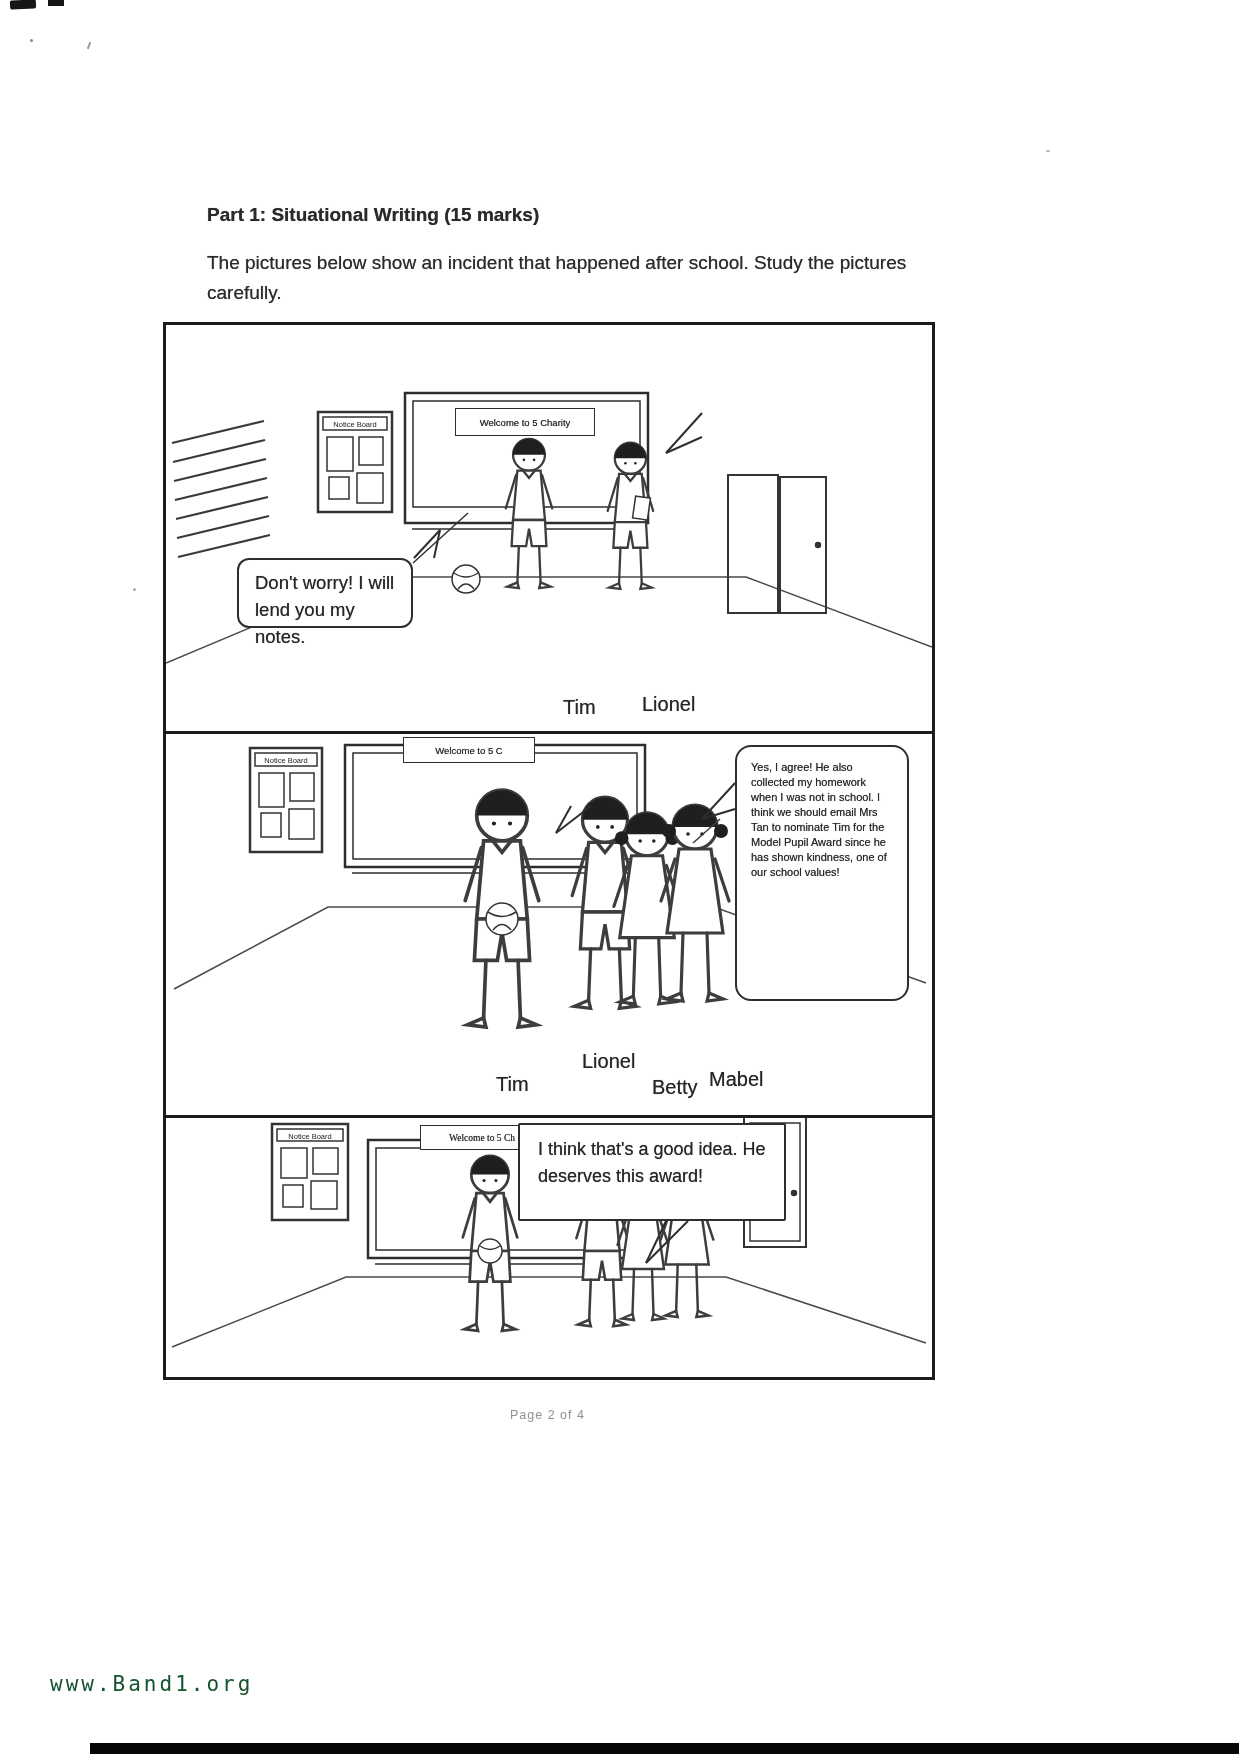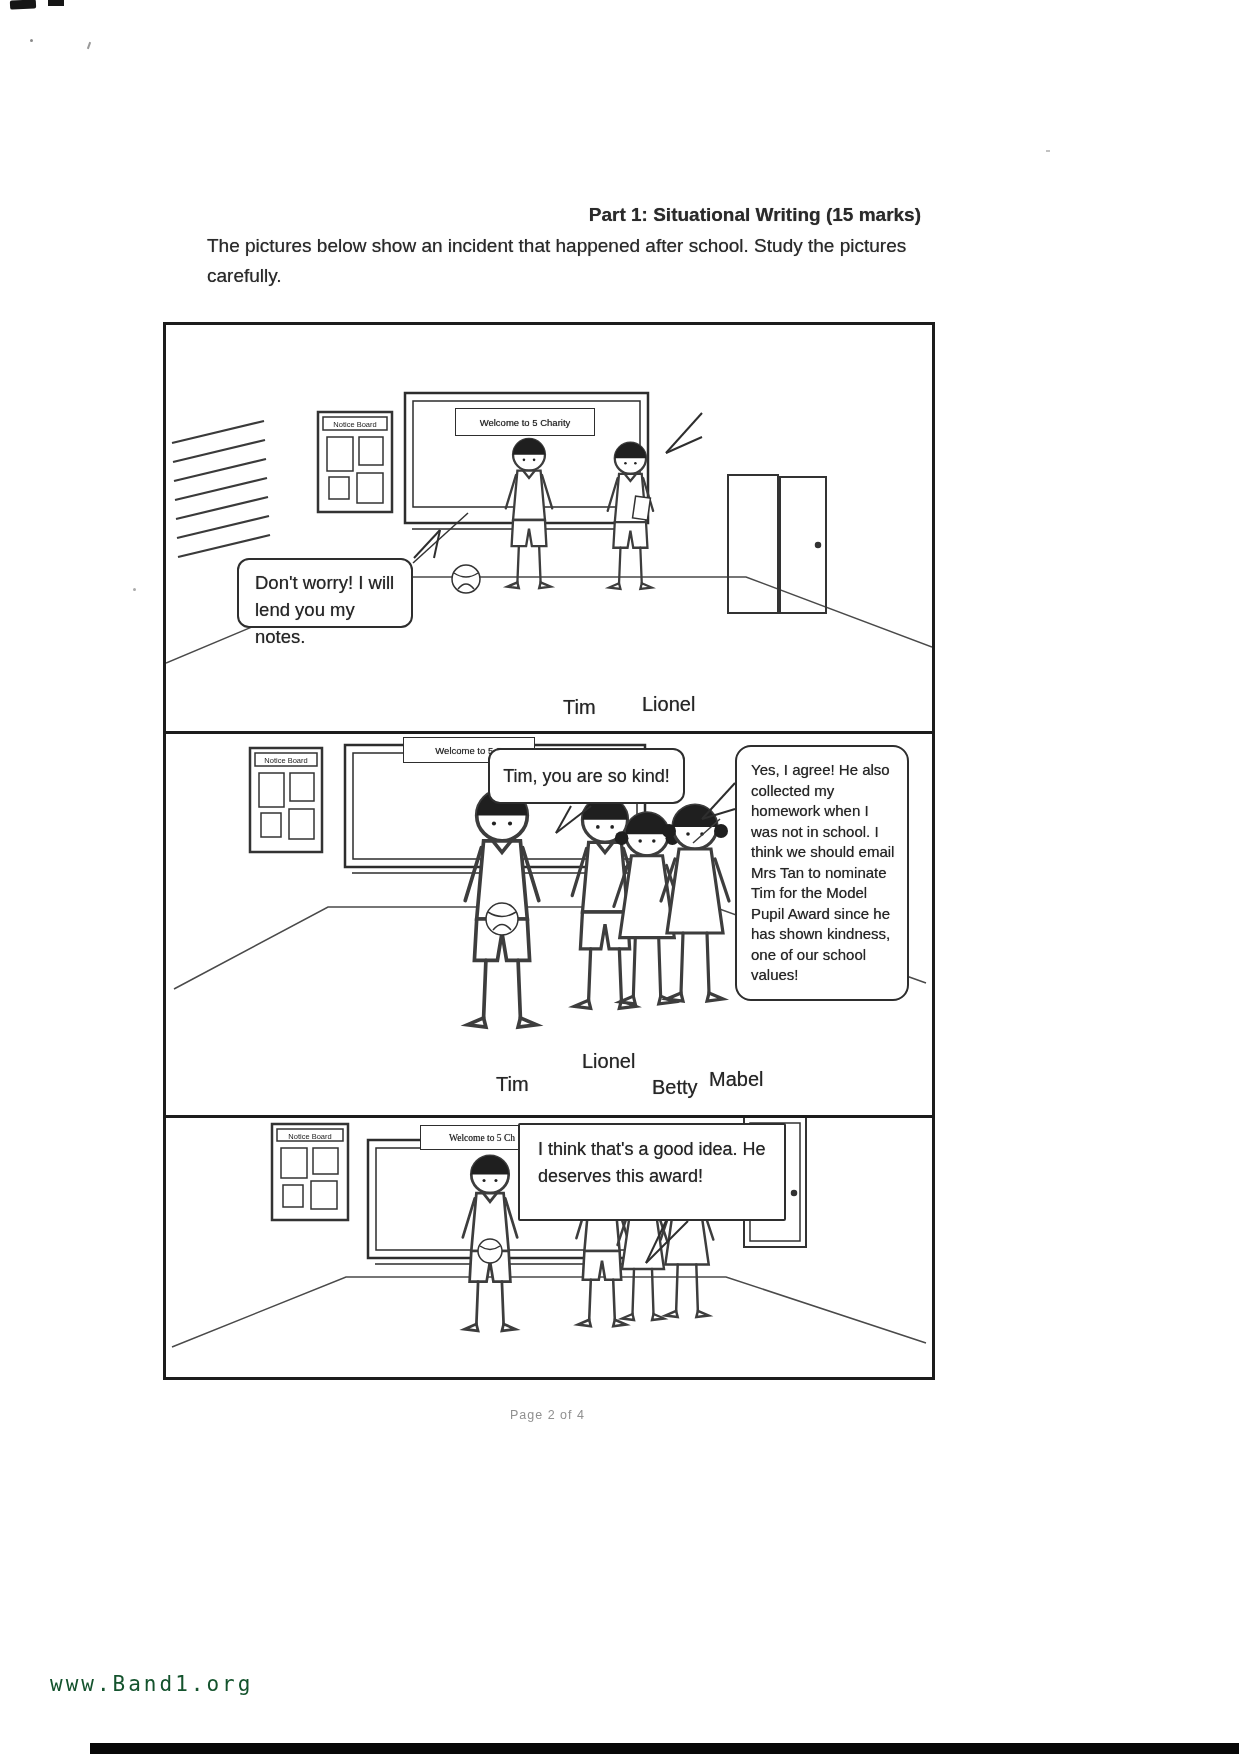--- a/index.html
+++ b/index.html
@@ -3,21 +3,21 @@
 <meta charset="utf-8">
 <style>
   html,body{margin:0;padding:0;background:#e8e8e8;}
   #page{
     position:relative;width:1239px;height:1754px;background:#ffffff;
     overflow:hidden;font-family:"Liberation Sans",sans-serif;color:#2a2a2a;
   }
   .doc-text{ text-shadow:0 0 0.7px rgba(45,45,45,.75); }
   
   #header{position:absolute;left:207px;top:200px;width:714px;font-size:19px;line-height:1.55;}
-  #part-title{font-weight:bold;margin-bottom:2px;text-align:right;}
+  #part-title{font-weight:bold;margin-bottom:19px;}
   
   #frame{position:absolute;left:163px;top:322px;width:766px;height:1052px;border:3px solid #1c1c1c;}
   .divider{position:absolute;left:0;width:766px;height:3px;background:#1c1c1c;z-index:4;}
   #divider-1{top:406px;} #divider-2{top:790px;}
   #date-box{
     position:absolute;left:-3px;top:7px;width:268px;height:38px;border:2.5px solid #222;
     background:#fff;display:flex;align-items:center;justify-content:center;
     font-size:19px;z-index:5;
   }
   .scene{position:absolute;left:0;z-index:1;}
@@ -31,21 +31,21 @@
     font-size:9.5px;display:flex;align-items:center;justify-content:center;
     white-space:nowrap;overflow:hidden;padding:0 3px;box-sizing:border-box;
   }
   .name-tag{position:absolute;font-size:20px;color:#262626;z-index:3;}
   #bubble-missing{left:536px;top:37px;width:200px;height:104px;border-radius:14px;padding:17px 12px 0 20px;font-size:18.5px;line-height:1.45;}
   #bubble-lend{left:71px;top:233px;width:176px;height:70px;border-radius:12px;padding:10px 10px 0 16px;font-size:18.5px;line-height:1.45;}
   #banner-1{left:289px;top:83px;width:140px;height:28px;}
   #banner-2{left:237px;top:412px;width:132px;height:26px;}
   #banner-3{left:254px;top:800px;width:124px;height:25px;font-family:Liberation Serif, serif;}
   #bubble-kind{left:322px;top:423px;width:197px;height:56px;border-radius:12px;display:flex;align-items:center;justify-content:center;font-size:18px;}
-  #bubble-agree{left:569px;top:420px;width:174px;height:256px;border-radius:16px;padding:13px 12px 0 14px;font-size:15px;line-height:1.37;}
+  #bubble-agree{left:569px;top:420px;width:174px;height:256px;border-radius:16px;padding:13px 12px 0 14px;font-size:11px;line-height:1.37;}
   #bubble-goodidea{left:352px;top:798px;width:268px;height:98px;border-radius:2px;padding:11px 14px 0 18px;font-size:18px;line-height:1.5;}
   #name-tim-1{left:397px;top:371px;} #name-lionel-1{left:476px;top:368px;}
   #name-tim-2{left:330px;top:748px;} #name-lionel-2{left:416px;top:725px;}
   #name-betty-2{left:486px;top:751px;} #name-mabel-2{left:543px;top:743px;}
   
   #page-num{position:absolute;left:510px;top:1408px;width:220px;font-size:12.5px;color:#909090;letter-spacing:1px;}
   #watermark{position:absolute;left:50px;top:1672px;font-family:"DejaVu Sans Mono",monospace;font-size:21px;letter-spacing:3px;color:#14532d;}
   #bottom-bar{position:absolute;left:90px;top:1743px;width:1149px;height:11px;background:#070707;}
   .artifact{position:absolute;background:#161616;}
   #art-1{left:10px;top:0;width:26px;height:9px;border-radius:2px;transform:rotate(-3deg);}
@@ -249,23 +249,20 @@
     <div class="banner doc-text" id="banner-1">
       <span>Welcome to 5 Charity</span>
     </div>
     <div class="bubble doc-text" id="bubble-lend">Don't worry! I will lend you my notes.</div>
     <div class="name-tag doc-text" id="name-tim-1">Tim</div>
     <div class="name-tag doc-text" id="name-lionel-1">Lionel</div>
 
     <div class="banner doc-text" id="banner-2">
       <span>Welcome to 5 C</span>
     </div>
-    <div class="bubble doc-text" id="bubble-kind">
-      <span>Tim, you are so kind!</span>
-    </div>
     <div class="bubble doc-text" id="bubble-agree">Yes, I agree! He also collected my homework when I was not in school. I think we should email Mrs Tan to nominate Tim for the Model Pupil Award since he has shown kindness, one of our school values!</div>
     <div class="name-tag doc-text" id="name-tim-2">Tim</div>
     <div class="name-tag doc-text" id="name-lionel-2">Lionel</div>
     <div class="name-tag doc-text" id="name-betty-2">Betty</div>
     <div class="name-tag doc-text" id="name-mabel-2">Mabel</div>
 
     <div class="banner doc-text" id="banner-3">
       <span>Welcome to 5 Ch</span>
     </div>
     <div class="bubble doc-text" id="bubble-goodidea">I think that's a good idea. He deserves this award!</div>

